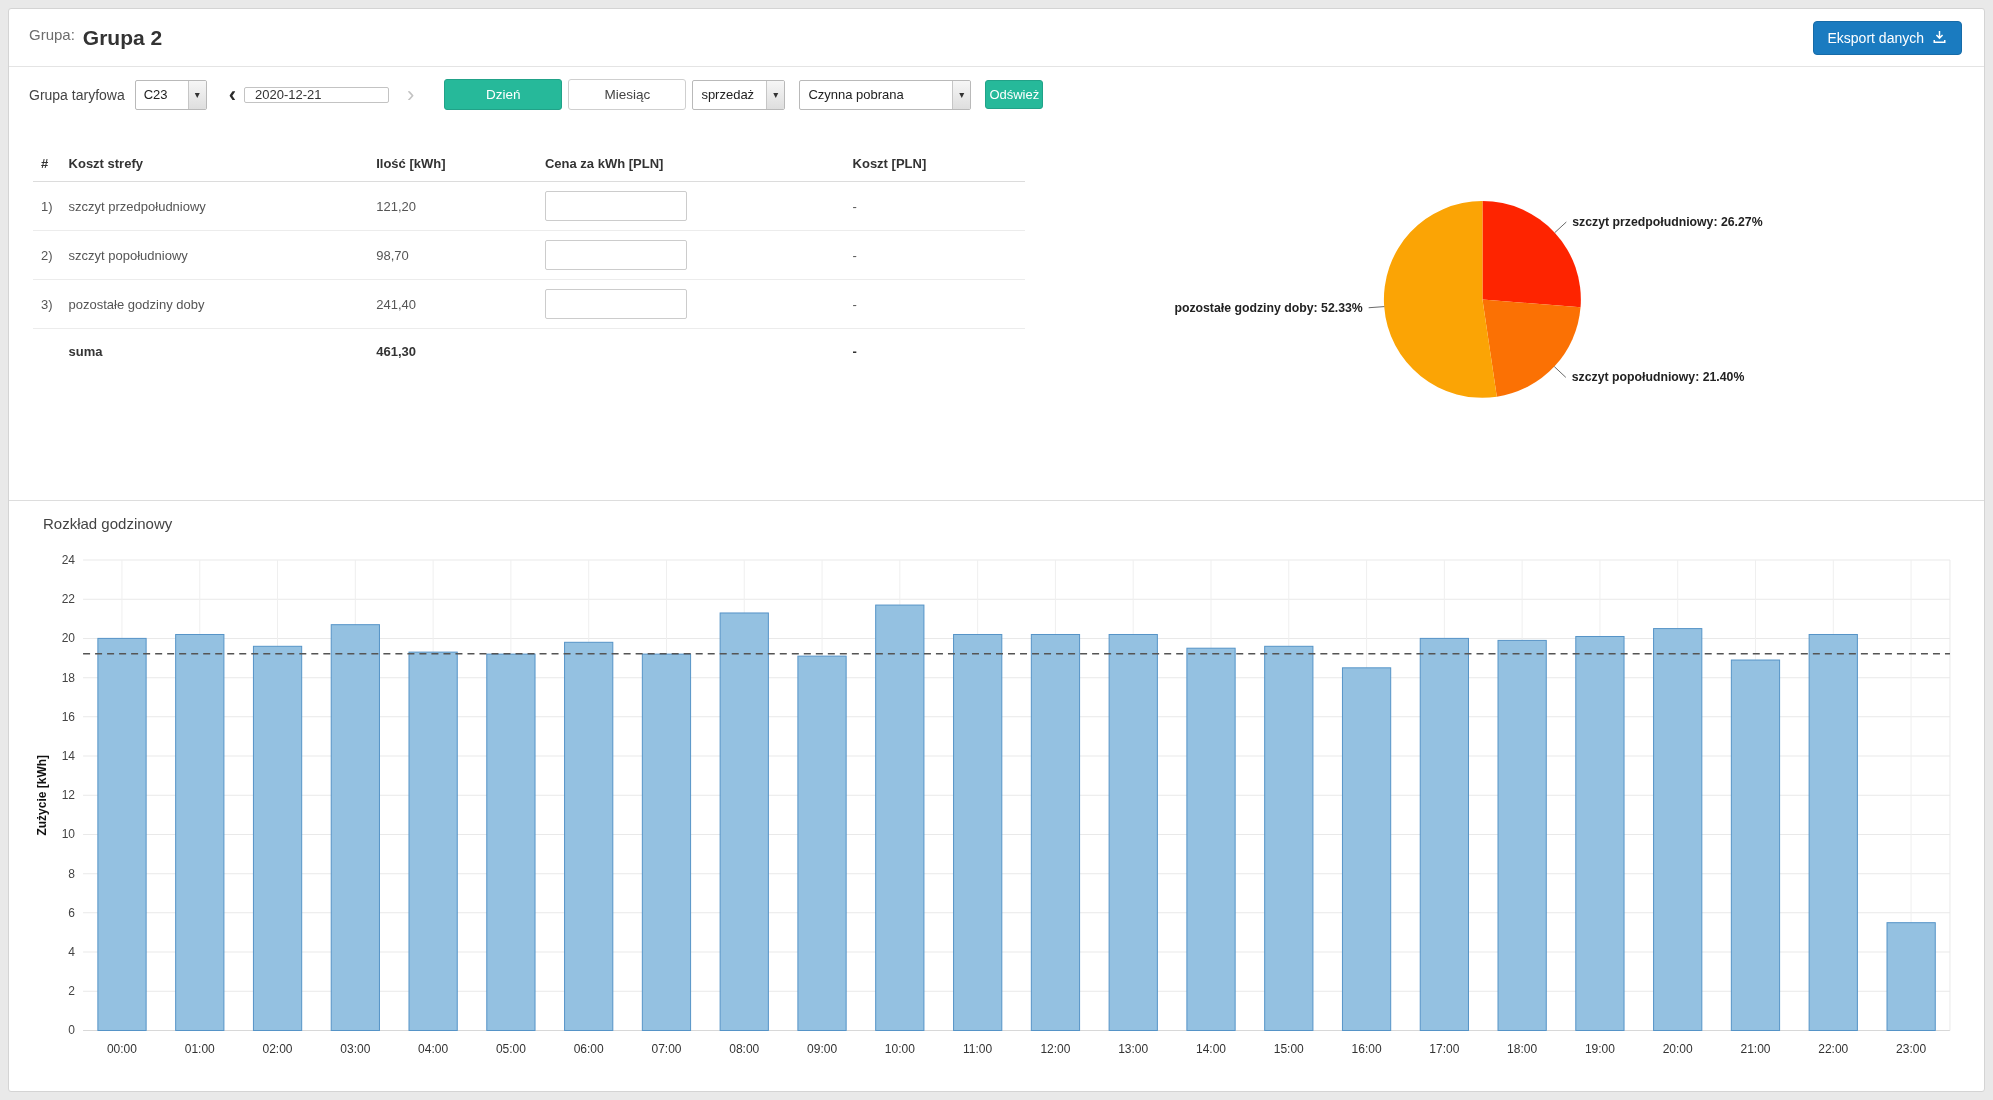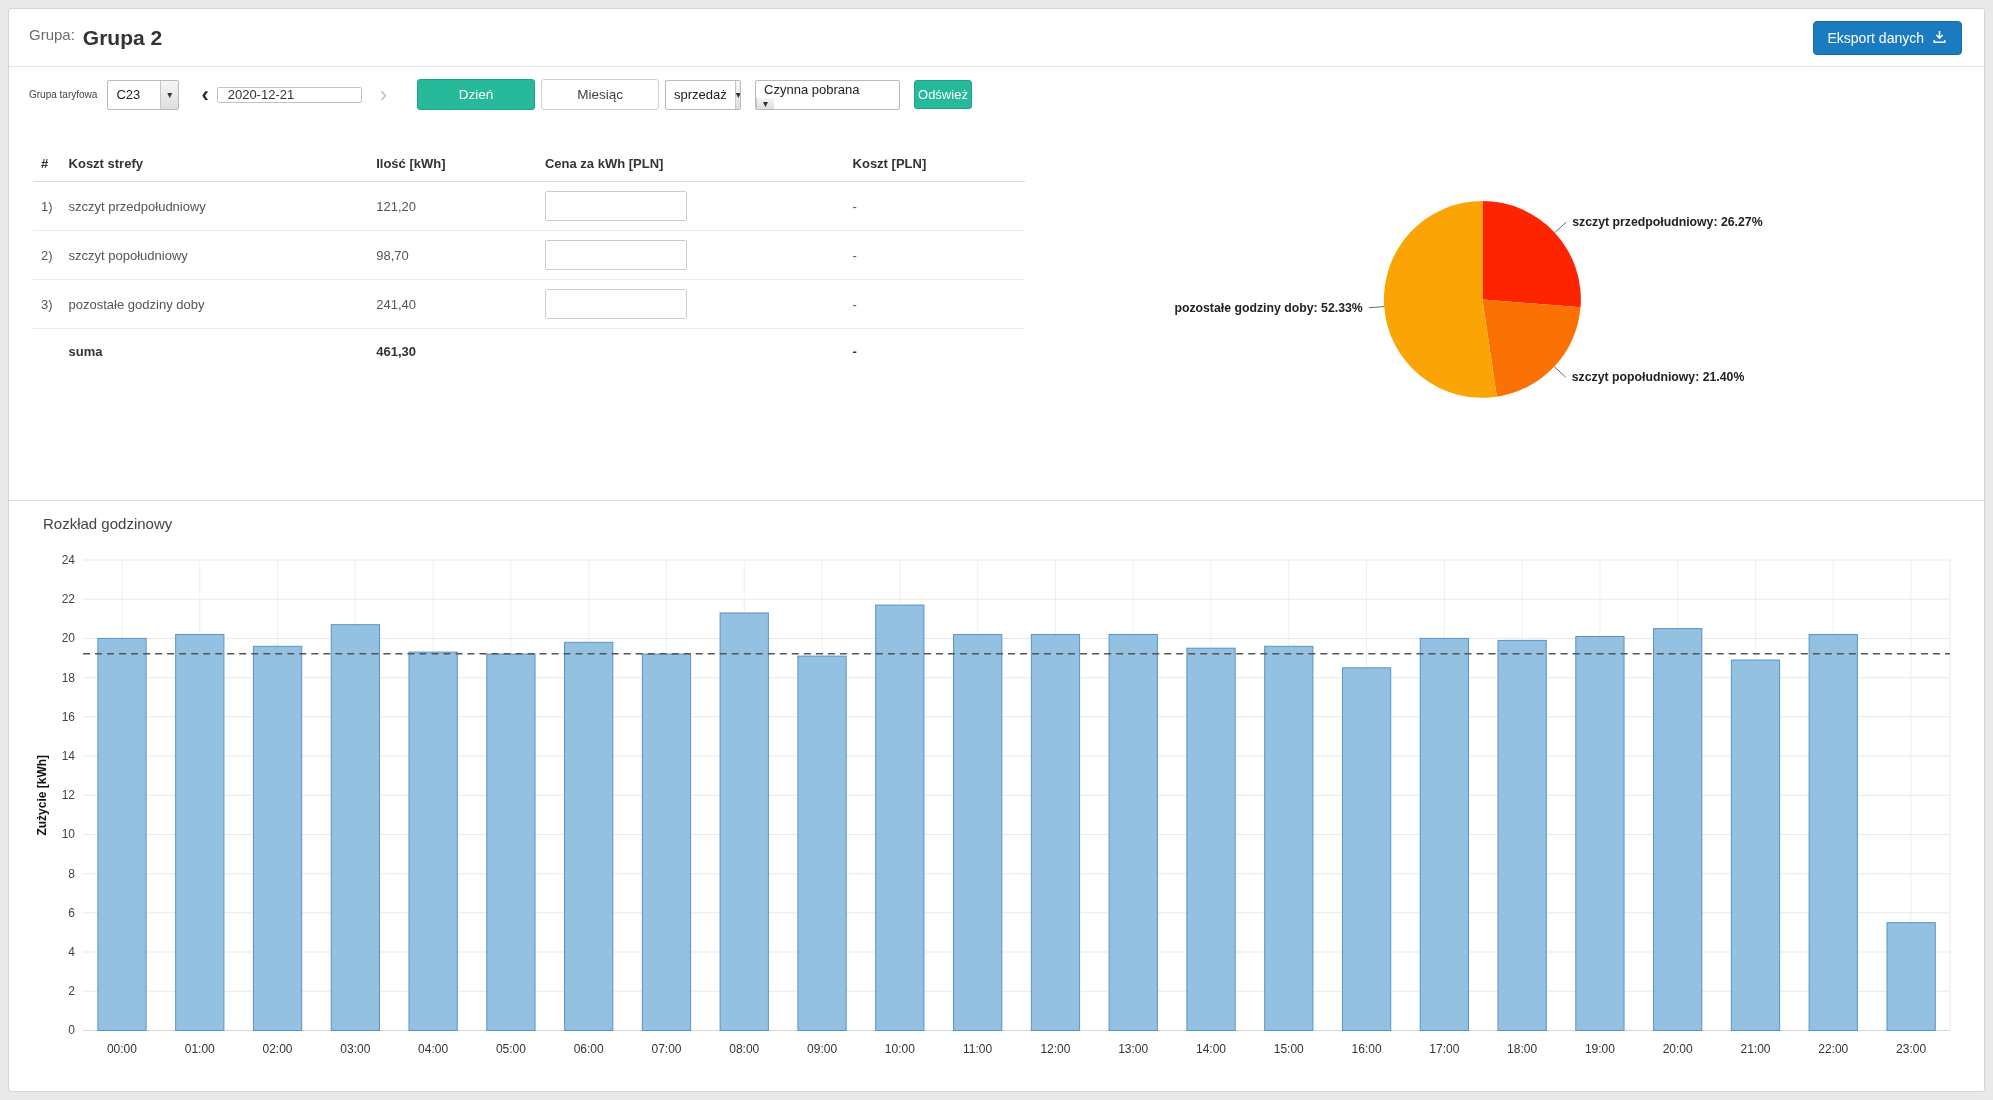--- a/index.html
+++ b/index.html
@@ -32,39 +32,39 @@
     background: #1a7bc0; color: #fff; border: 1px solid #166ba8;
     font-size: 14px; padding: 8px 14px; border-radius: 4px; cursor: pointer;
     font-family: "Liberation Sans", sans-serif;
   }
 
   
   .toolbar {
     display: flex; align-items: center;
     padding: 12px 20px 18px 20px;
   }
-  .toolbar-label { font-size: 10px; color: #444; margin-right: 10px; }
+  .toolbar-label { font-size: 14px; color: #444; margin-right: 10px; }
   .select {
     display: inline-flex; align-items: stretch; height: 30px;
     background: #fff; border: 1px solid #b9b9b9; border-radius: 2px;
     cursor: pointer; overflow: hidden;
   }
   .select-value {
     display: flex; align-items: center; padding: 0 8px;
     font-size: 13px; color: #222; white-space: nowrap;
   }
   .select-arrow {
     width: 18px; display: flex; align-items: center; justify-content: center;
     background: linear-gradient(#f6f6f6, #dedede);
     border-left: 1px solid #c6c6c6;
     font-size: 10px; color: #333;
   }
   .w72  { width: 72px; }  .w72  .select-value { flex: 1; }
-  .w84  { width: 76px; }  .w84  .select-value { flex: 1; }
-  .w168 { width: 145px; flex-direction: column; } .w168 .select-value { flex: 1; }
+  .w84  { width: 93px; }  .w84  .select-value { flex: 1; }
+  .w168 { width: 172px; } .w168 .select-value { flex: 1; }
   .gap10 { margin-right: 10px; } .gap14 { margin-right: 14px; } .gap22 { margin-right: 22px; }
   .nav-btn {
     background: transparent; border: none; cursor: pointer;
     font-size: 22px; line-height: 26px; padding: 0 8px;
     font-family: "Liberation Sans", sans-serif;
   }
   .nav-btn .chev { font-weight: bold; color: #2b2b2b; }
   .nav-btn.disabled .chev { color: #c3c3c3; font-weight: normal; }
   .date-input {
     width: 145px; height: 16px; border: 1px solid #c3c3c3; border-radius: 2px;

